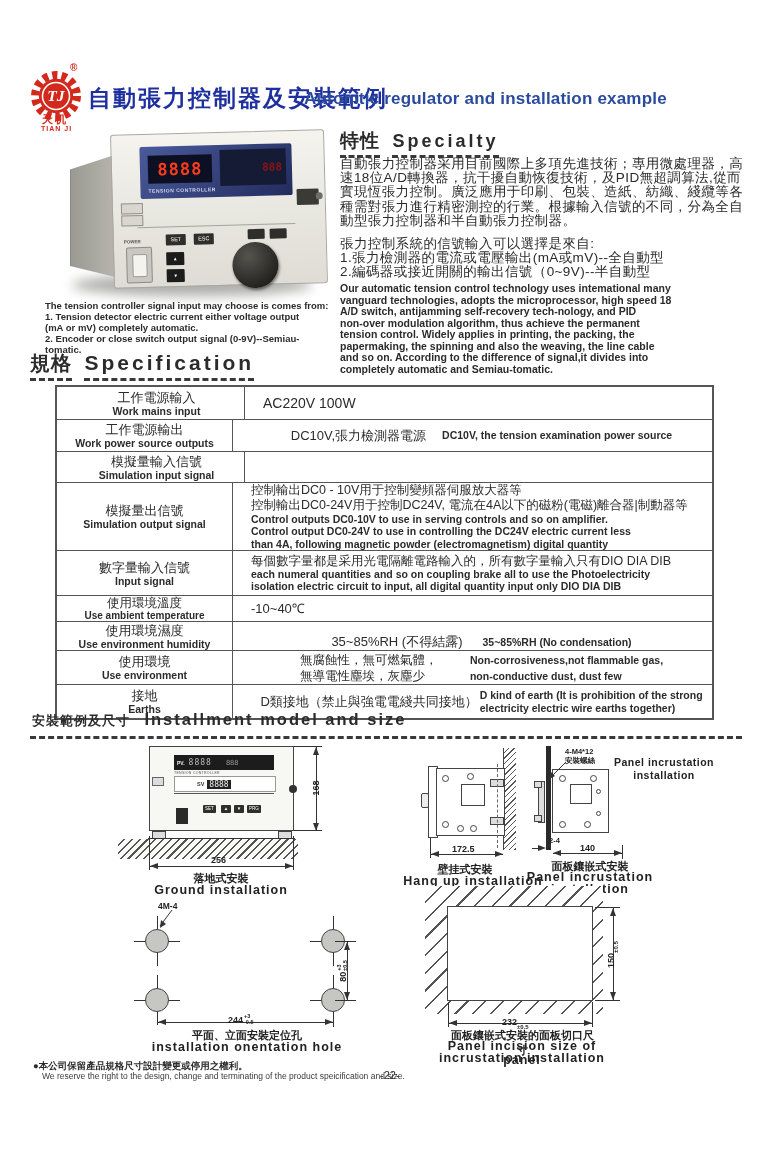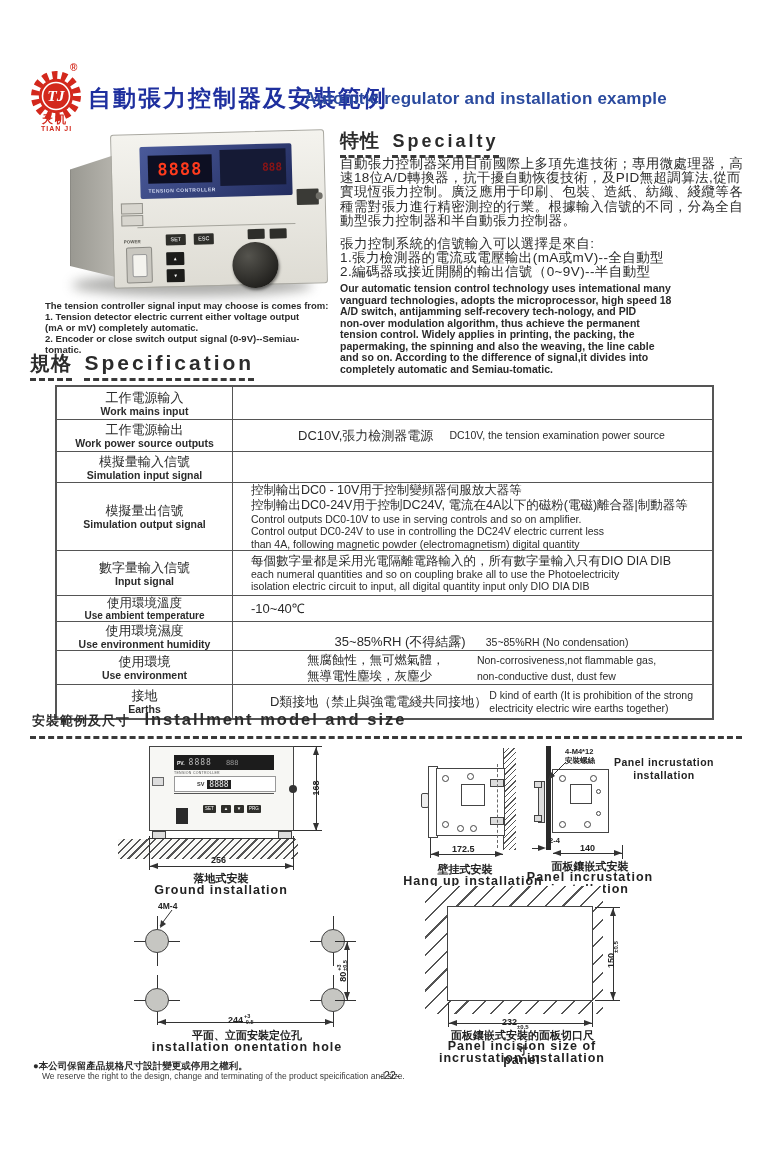--- a/index.html
+++ b/index.html
@@ -24,21 +24,21 @@
   
   .spec-table{border:2px solid #555;}
   .spec-row{display:flex;border-top:1px solid #555;}
   .spec-row:first-child{border-top:none;}
   .spec-label{width:175px;border-right:1px solid #555;display:flex;flex-direction:column;
               justify-content:center;align-items:center;text-align:center;}
   .lz{font-size:13px;line-height:15px;color:#2b2b2b;}
   .le{font-size:10.5px;line-height:12px;font-weight:bold;color:#2b2b2b;}
   .spec-value{flex:1;display:flex;flex-direction:column;justify-content:center;padding-left:18px;}
   .vz{font-size:13px;line-height:16px;color:#2b2b2b;}
-  .ve{font-size:10.5px;line-height:13px;font-weight:normal;color:#2b2b2b;}
+  .ve{font-size:10.5px;line-height:13px;font-weight:bold;color:#2b2b2b;}
   
   .dline-h{position:absolute;border-top:1px solid #333;}
   .dline-v{position:absolute;border-left:1px solid #333;}
   .tri{position:absolute;width:0;height:0;}
   .tri-l{border-top:3px solid transparent;border-bottom:3px solid transparent;border-right:8px solid #333;}
   .tri-r{border-top:3px solid transparent;border-bottom:3px solid transparent;border-left:8px solid #333;}
   .tri-u{border-left:3px solid transparent;border-right:3px solid transparent;border-bottom:8px solid #333;}
   .tri-d{border-left:3px solid transparent;border-right:3px solid transparent;border-top:8px solid #333;}
   .dimlabel{position:absolute;font-size:9px;font-weight:bold;color:#222;}
   .tol{display:inline-flex;flex-direction:column;font-size:5.5px;line-height:6px;font-weight:bold;
@@ -127,37 +127,40 @@
 papermaking, the spinning and also the weaving, the line cable
 and so on. According to the difference of signal,it divides into
 completely automatic and Semiau-tomatic.</div>
 
   <div class="abs" style="left:30px;top:350px;">
     <span class="sec-zh dash-u" style="font-size:20px;">規格</span>
     <span class="sec-en dash-u" style="font-size:21px;margin-left:8px;">Specification</span>
   </div>
 
   <div class="abs spec-table" style="left:55px;top:385px;width:655px;">
-    <div class="spec-row" style="height:32px;">
+    <div class="spec-row" style="height:32px;padding-left:12px;">
       <div class="spec-label">
         <span class="lz">工作電源輸入</span>
         <span class="le">Work mains input</span>
+      </div>
+      <div class="spec-value">
+        <span class="vz" style="font-size:14px;">AC220V 100W</span>
       </div>
     </div>
     <div class="spec-row" style="height:31px;">
       <div class="spec-label">
         <span class="lz">工作電源輸出</span>
         <span class="le">Work power source outputs</span>
       </div>
       <div class="spec-value" style="flex-direction:row;align-items:center;">
         <span class="vz">DC10V,張力檢測器電源</span>
         <span class="ve" style="margin-left:16px;">DC10V, the tension examination power source</span>
       </div>
     </div>
-    <div class="spec-row" style="height:30px;">
+    <div class="spec-row" style="height:30px;padding-left:12px;">
       <div class="spec-label">
         <span class="lz">模擬量輸入信號</span>
         <span class="le">Simulation input signal</span>
       </div>
     </div>
     <div class="spec-row" style="height:67px;">
       <div class="spec-label">
         <span class="lz">模擬量出信號</span>
         <span class="le">Simulation output signal</span>
       </div>

